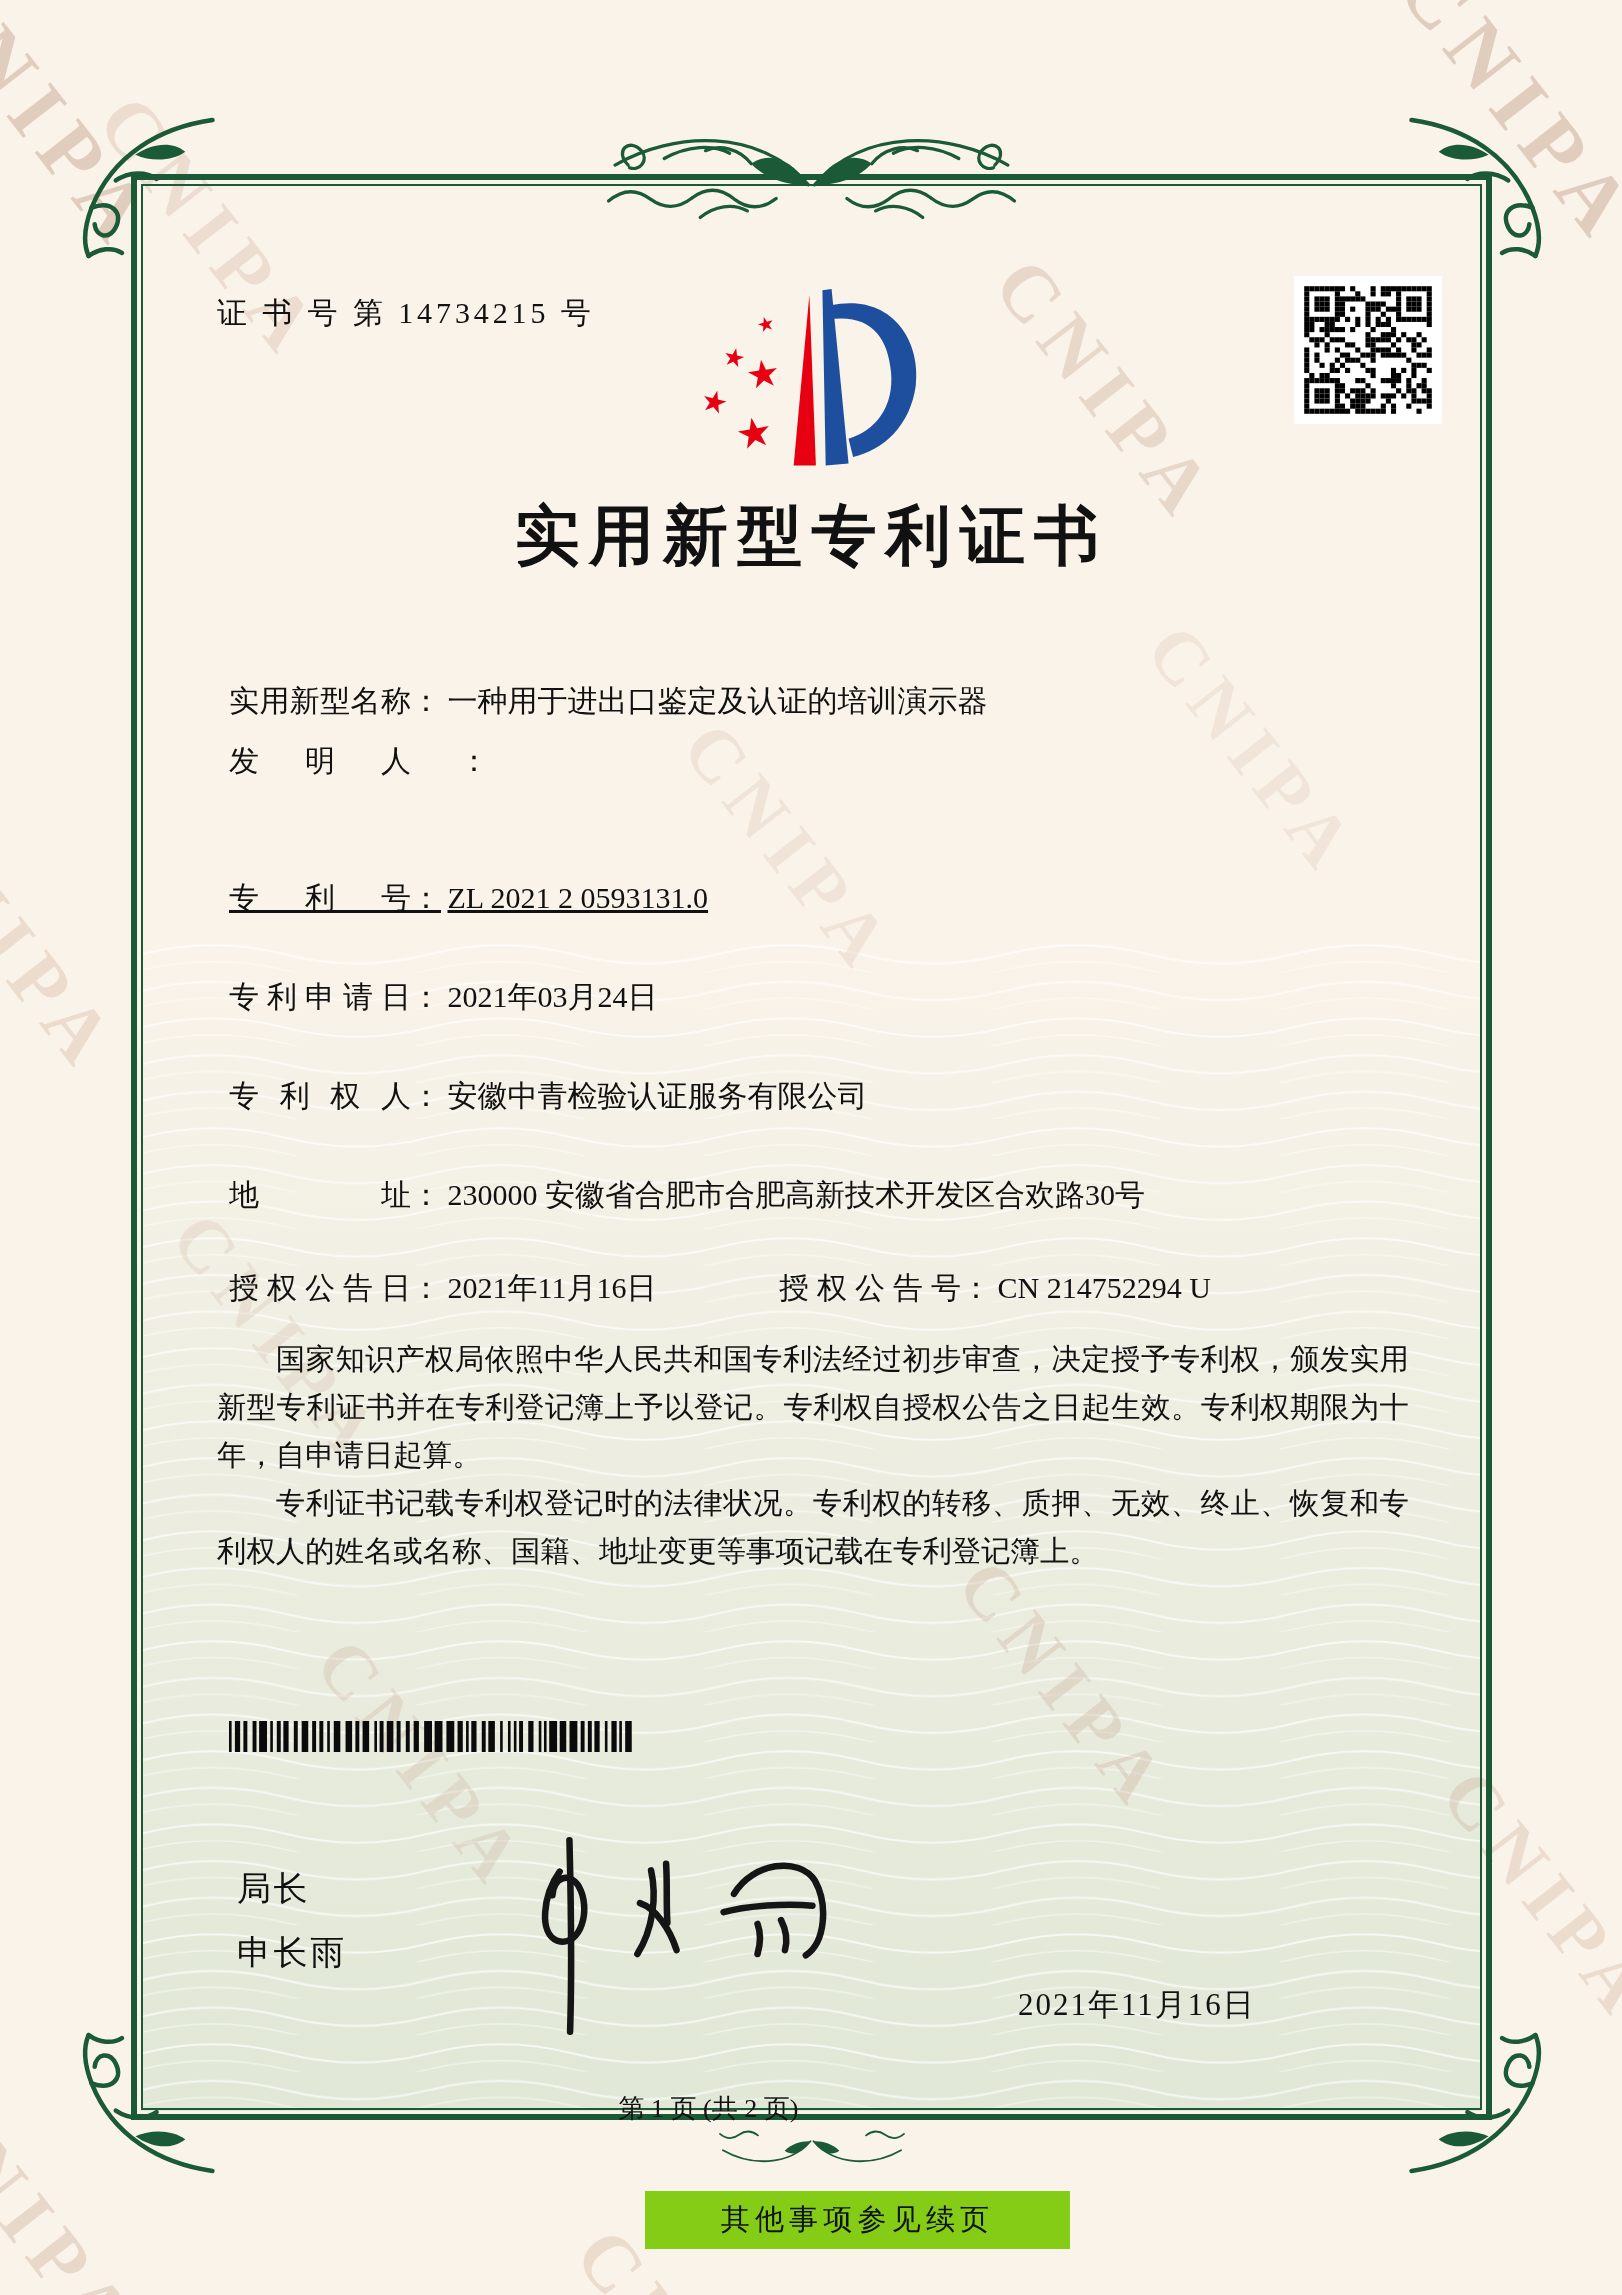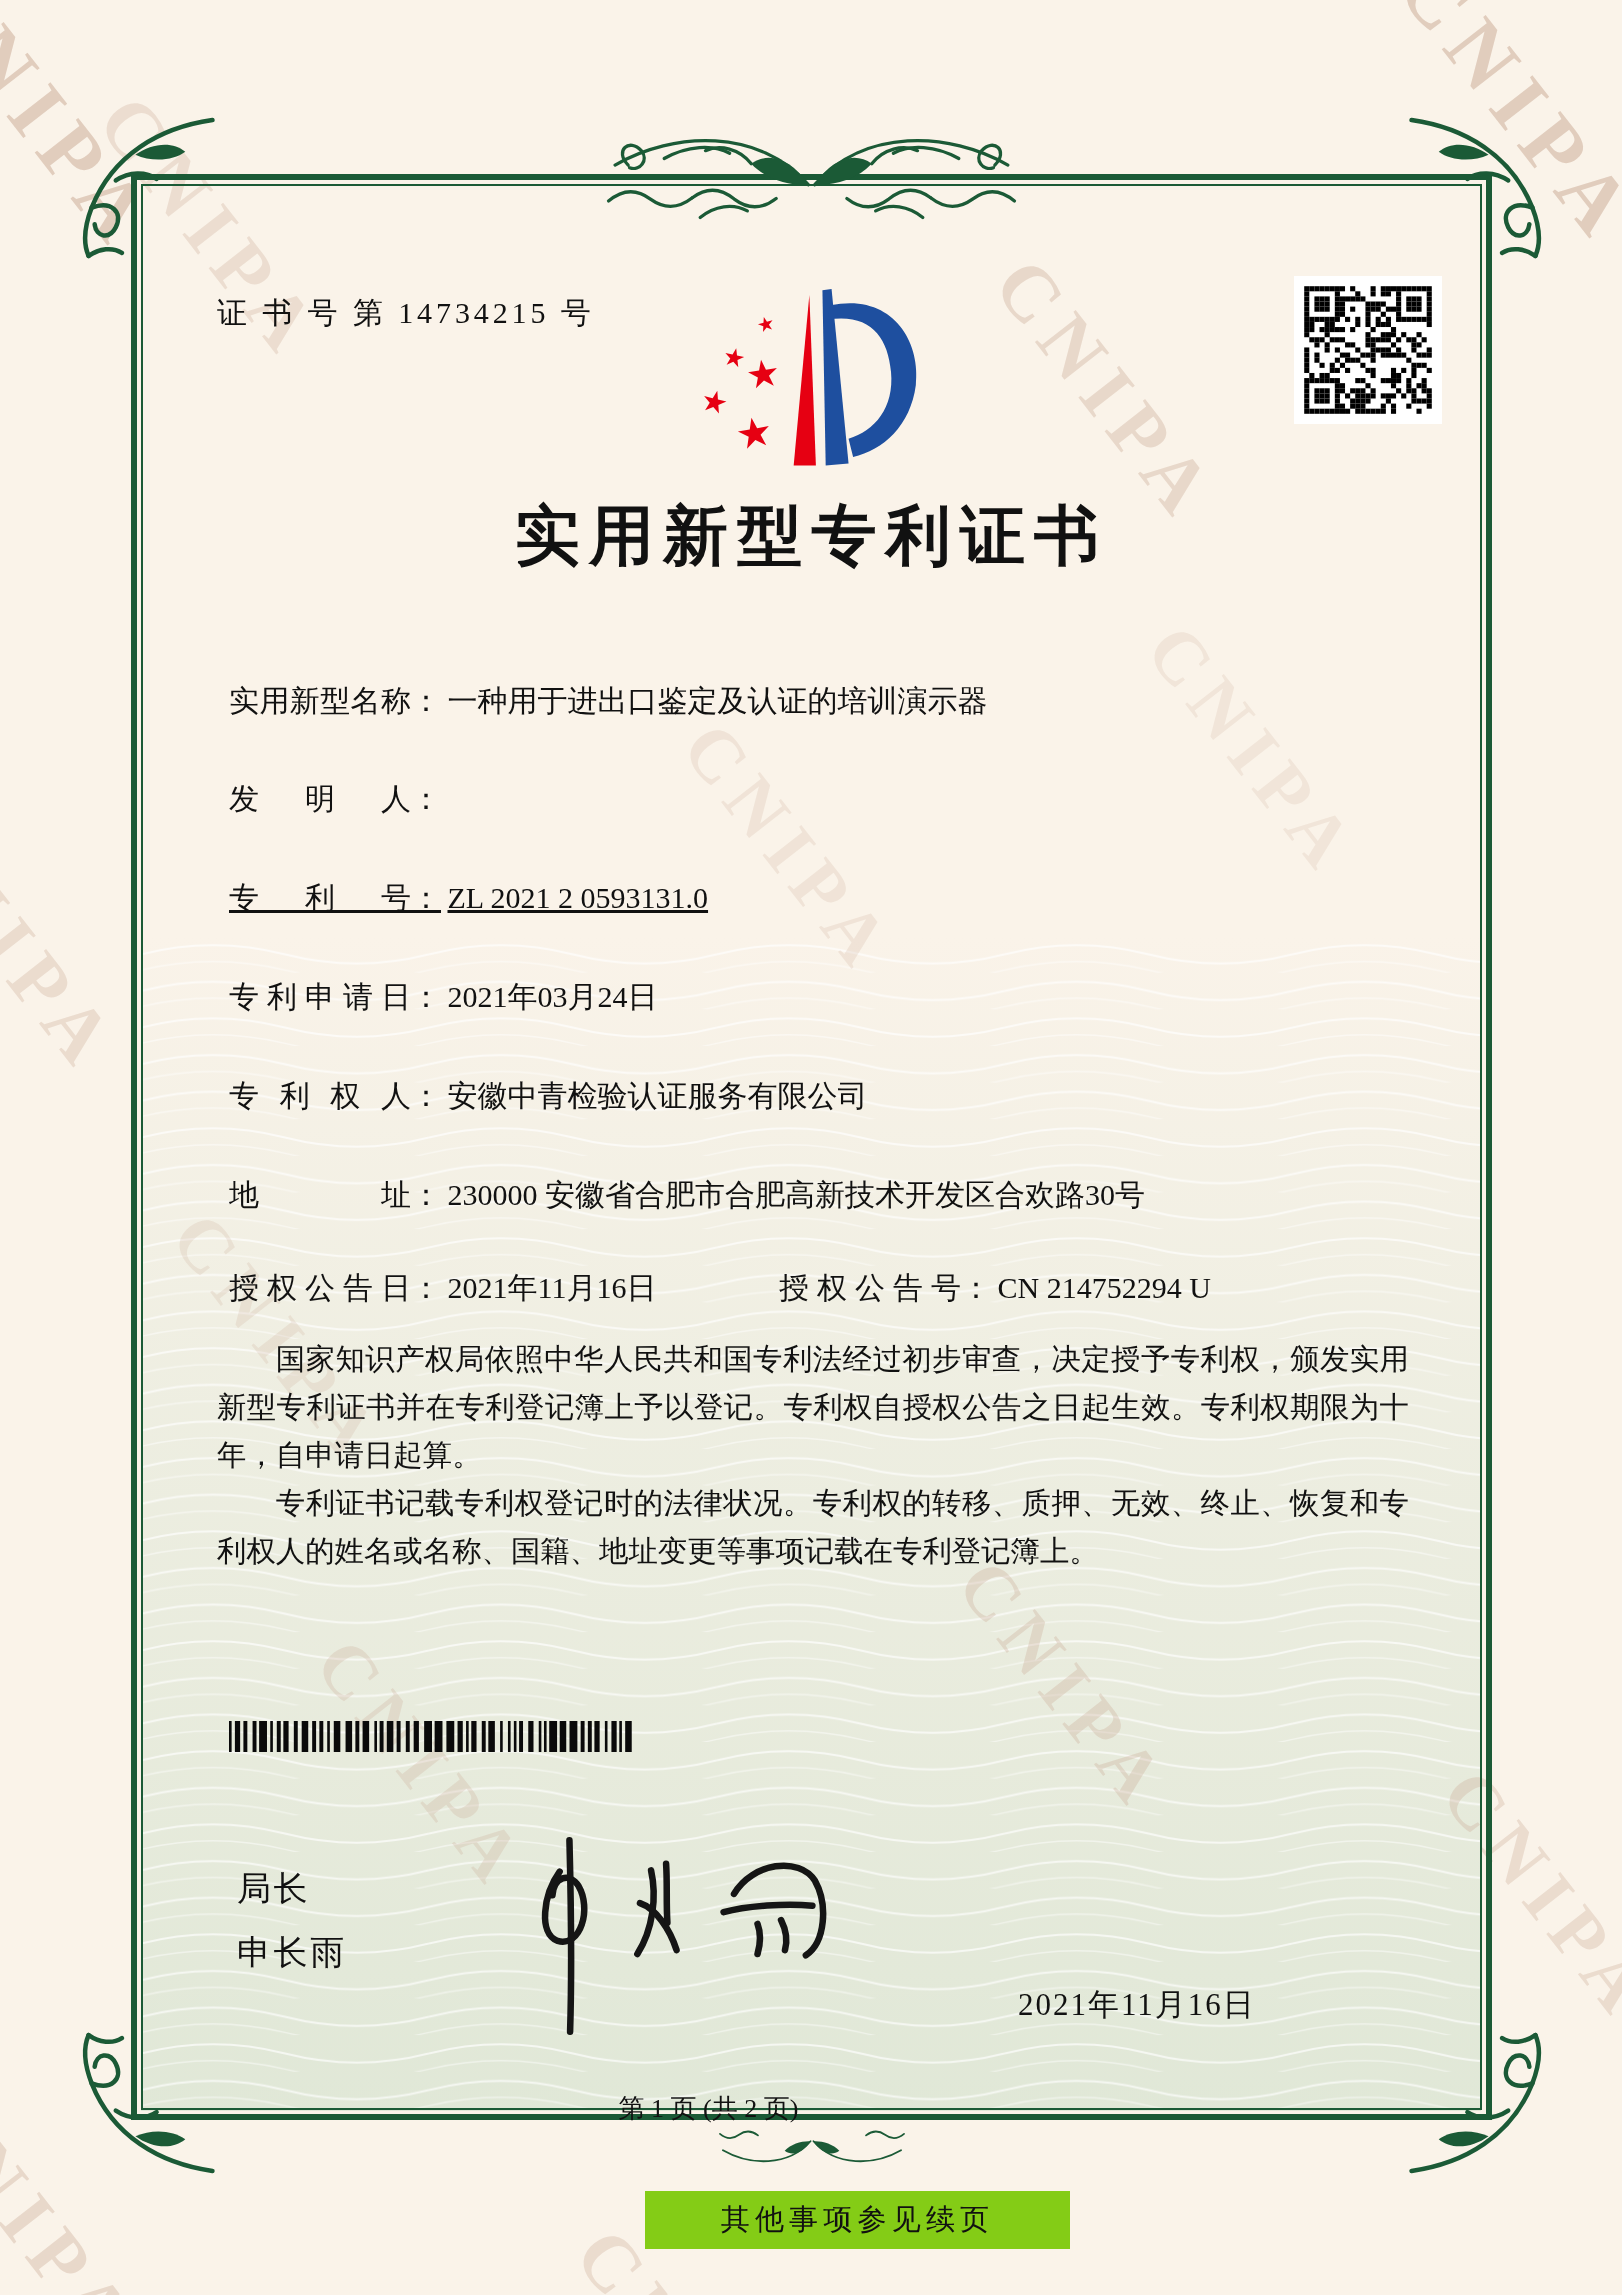--- a/index.html
+++ b/index.html
@@ -504,21 +504,21 @@
       <rect x="24" y="26" width="1" height="1" fill="#000"></rect>
     </svg>
 
   <div class="title">实用新型专利证书</div>
 
   <div class="field-row" style="top:681px;">
     <span class="field-label">实用新型名称</span>
       <span class="field-colon">：</span>
     <span class="field-value">一种用于进出口鉴定及认证的培训演示器</span>
   </div>
-  <div class="field-row" style="top:779px;">
+  <div class="field-row" style="top:741px;gap:48px;">
     <span class="field-label">发明人</span>
       <span class="field-colon">：</span>
   </div>
   <div class="field-row" style="top:878px;text-decoration:underline;">
     <span class="field-label">专利号</span>
       <span class="field-colon">：</span>
     <span class="field-value">ZL 2021 2 0593131.0</span>
   </div>
   <div class="field-row" style="top:977px;">
     <span class="field-label">专利申请日</span>

